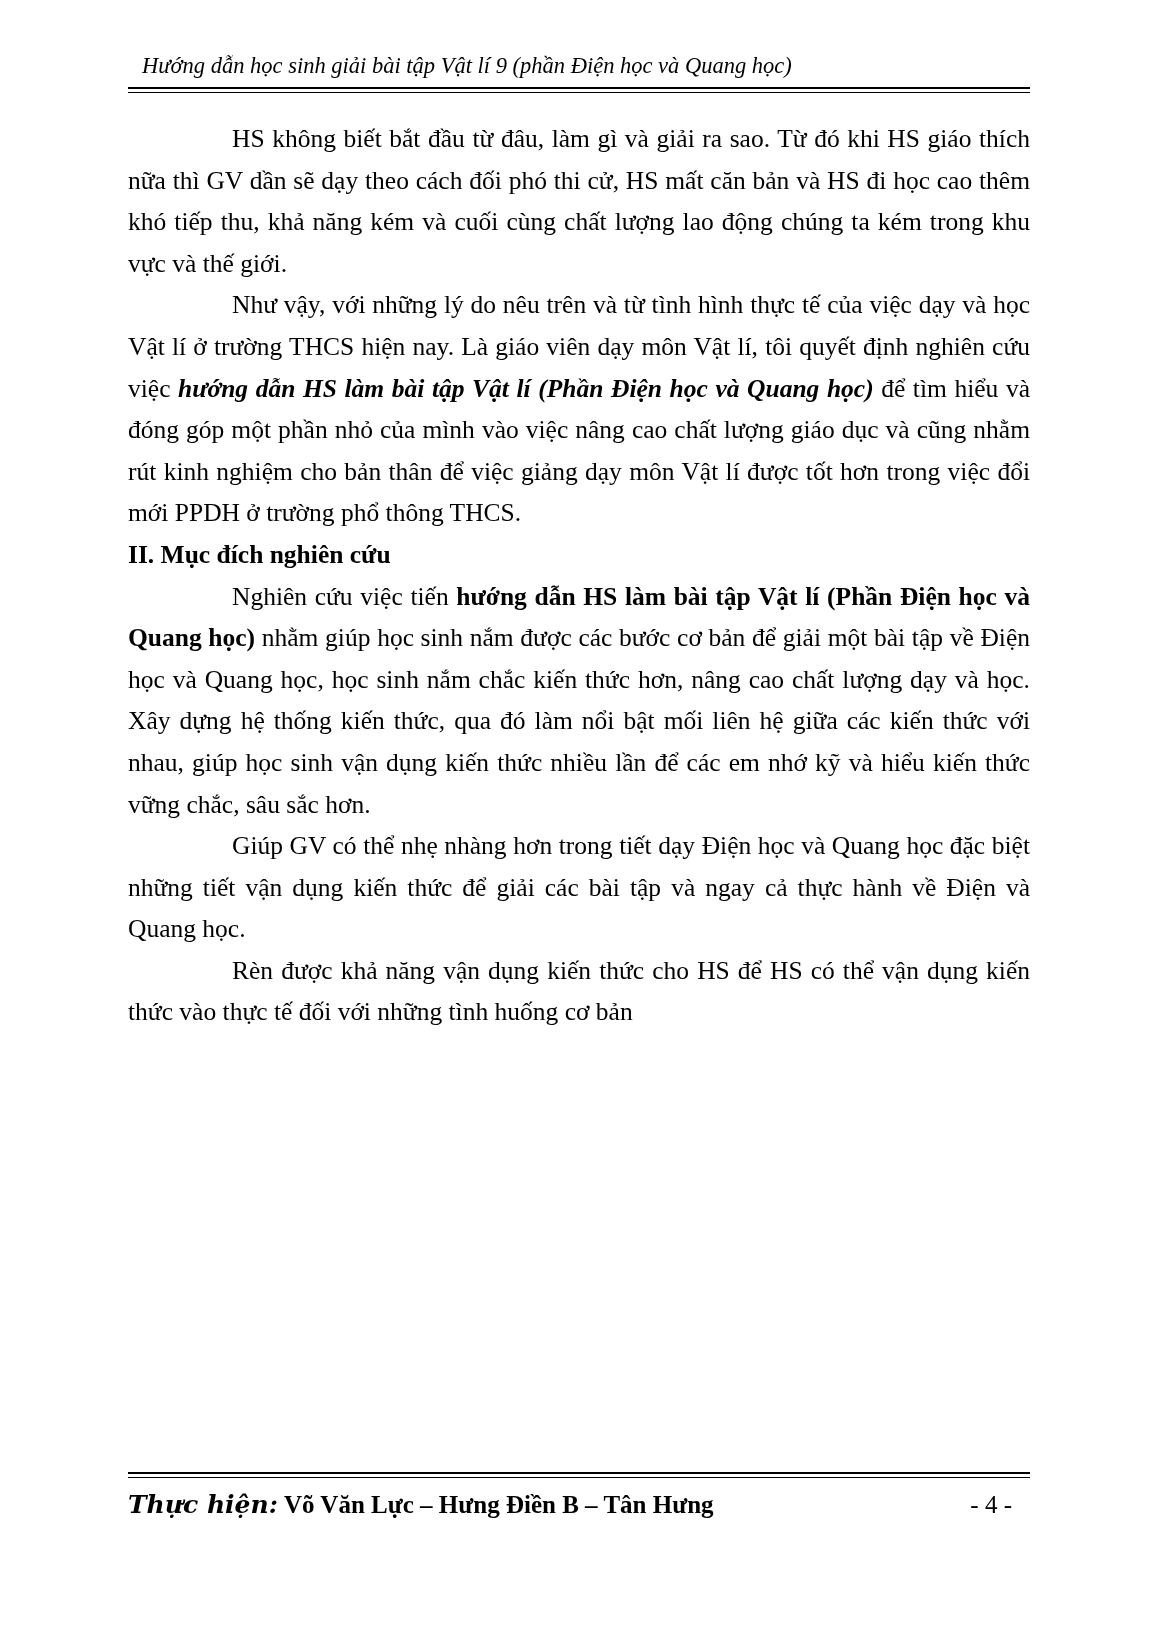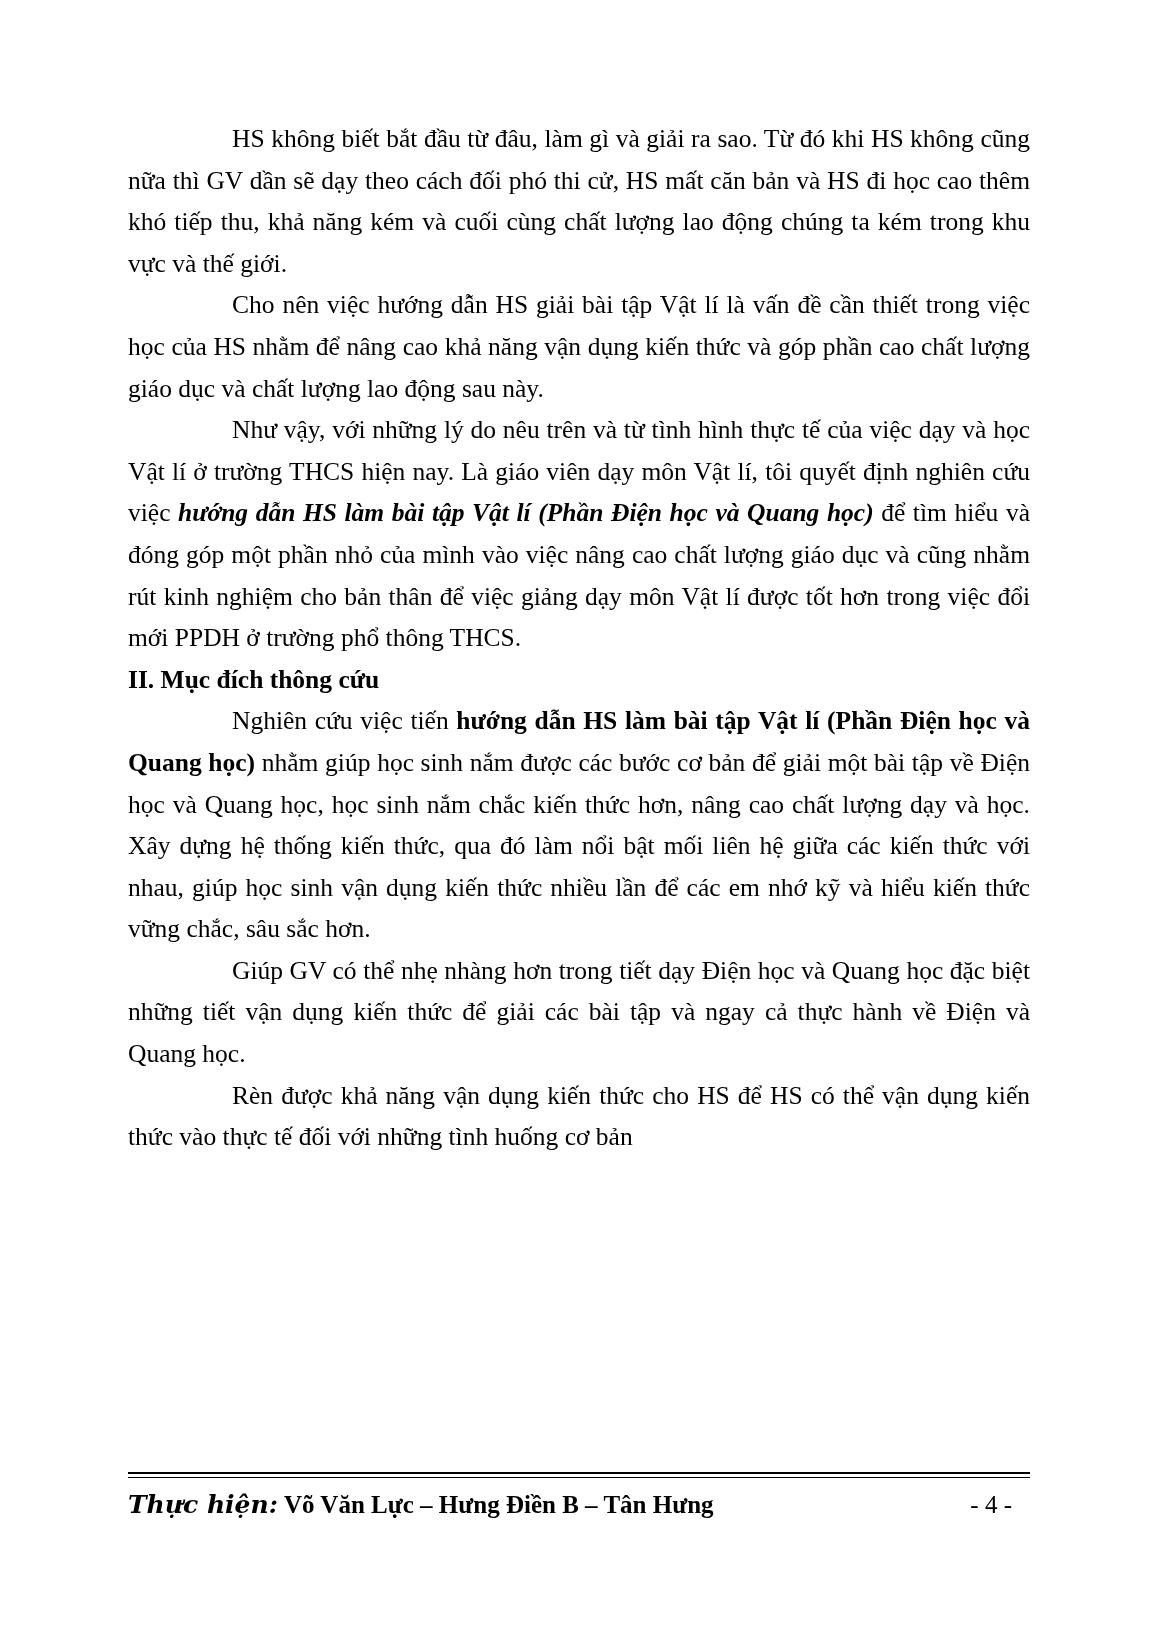--- a/index.html
+++ b/index.html
@@ -113,31 +113,34 @@
     padding-right: 18px;
     white-space: nowrap;
   }
 </style>
 </head>
 <body>
 
 <div class="page">
   <div class="content">
 
+    <div class="header">
+      <div class="header-text">Hướng dẫn học sinh giải bài tập Vật lí 9 (phần Điện học và Quang học)</div>
+      <div class="header-rule"></div>
+    </div>
 
     <div class="body">
 
-      <p class="para"><span>HS không biết bắt đầu từ đâu, làm gì và giải ra sao. Từ đó khi HS không cũng nữa thì GV dần sẽ dạy theo cách đối phó thi cử, HS mất căn bản và HS đi học cao thêm khó tiếp thu, khả năng kém và cuối cùng chất lượng lao động chúng ta kém trong khu vực và thế giới.</span></p>
+      <p class="para"><span>HS không biết bắt đầu từ đâu, làm gì và giải ra sao. Từ đó khi HS giáo thích nữa thì GV dần sẽ dạy theo cách đối phó thi cử, HS mất căn bản và HS đi học cao thêm khó tiếp thu, khả năng kém và cuối cùng chất lượng lao động chúng ta kém trong khu vực và thế giới.</span></p>
 
-      <p class="para"><span>Cho nên việc hướng dẫn HS giải bài tập Vật lí là vấn đề cần thiết trong việc học của HS nhằm để nâng cao khả năng vận dụng kiến thức và góp phần cao chất lượng giáo dục và chất lượng lao động sau này.</span></p>
 
 
       <p class="para"><span>Như vậy, với những lý do nêu trên và từ tình hình thực tế của việc dạy và học Vật lí ở trường THCS hiện nay. Là giáo viên dạy môn Vật lí, tôi quyết định nghiên cứu việc </span><span class="bi">hướng dẫn HS làm bài tập Vật lí (Phần Điện học và Quang học)</span><span> để tìm hiểu và đóng góp một phần nhỏ của mình vào việc nâng cao chất lượng giáo dục và cũng nhằm rút kinh nghiệm cho bản thân để việc giảng dạy môn Vật lí được tốt hơn trong việc đổi mới PPDH ở trường phổ thông THCS.</span></p>
 
-      <p class="heading">II. Mục đích thông cứu</p>
+      <p class="heading">II. Mục đích nghiên cứu</p>
 
       <p class="para"><span>Nghiên cứu việc tiến </span><span class="b">hướng dẫn HS làm bài tập Vật lí (Phần Điện học và Quang học)</span><span> nhằm giúp học sinh nắm được các bước cơ bản để giải một bài tập về Điện học và Quang học, học sinh nắm chắc kiến thức hơn, nâng cao chất lượng dạy và học. Xây dựng hệ thống kiến thức, qua đó làm nổi bật mối liên hệ giữa các kiến thức với nhau, giúp học sinh vận dụng kiến thức nhiều lần để các em nhớ kỹ và hiểu kiến thức vững chắc, sâu sắc hơn.</span></p>
 
       <p class="para"><span>Giúp GV có thể nhẹ nhàng hơn trong tiết dạy Điện học và Quang học đặc biệt những tiết vận dụng kiến thức để giải các bài tập và ngay cả thực hành về Điện và Quang học.</span></p>
 
       <p class="para"><span>Rèn được khả năng vận dụng kiến thức cho HS để HS có thể vận dụng kiến thức vào thực tế đối với những tình huống cơ bản</span></p>
 
     </div>
   </div>
 

